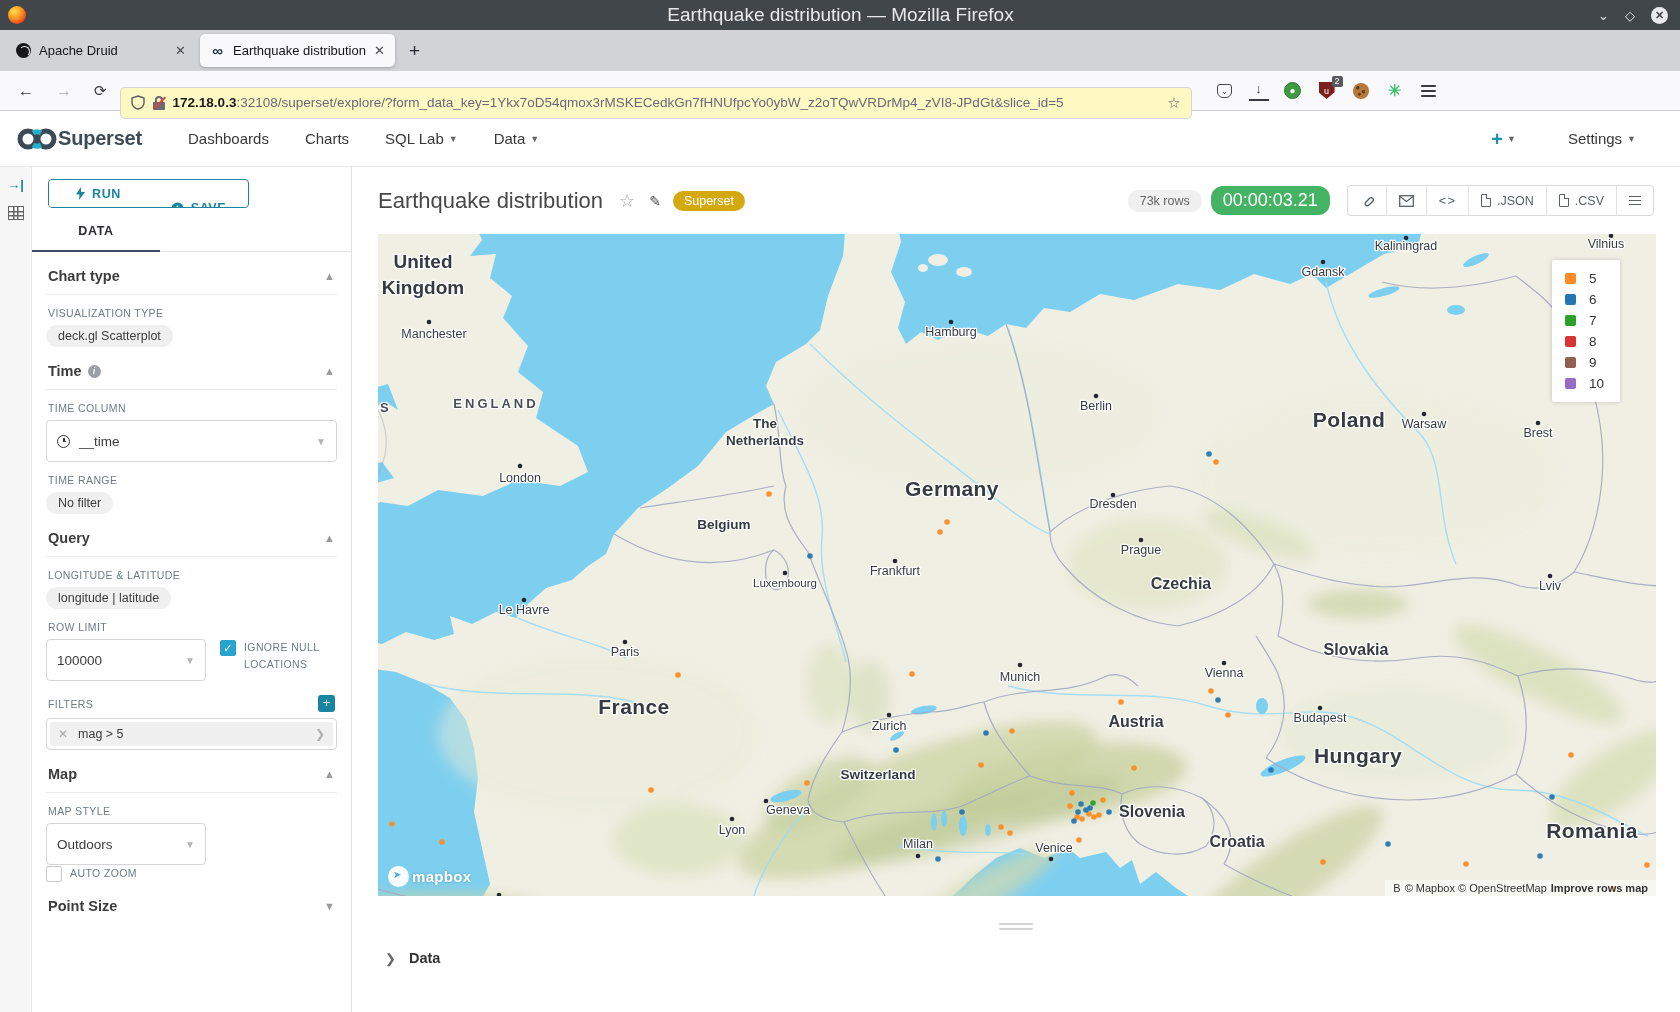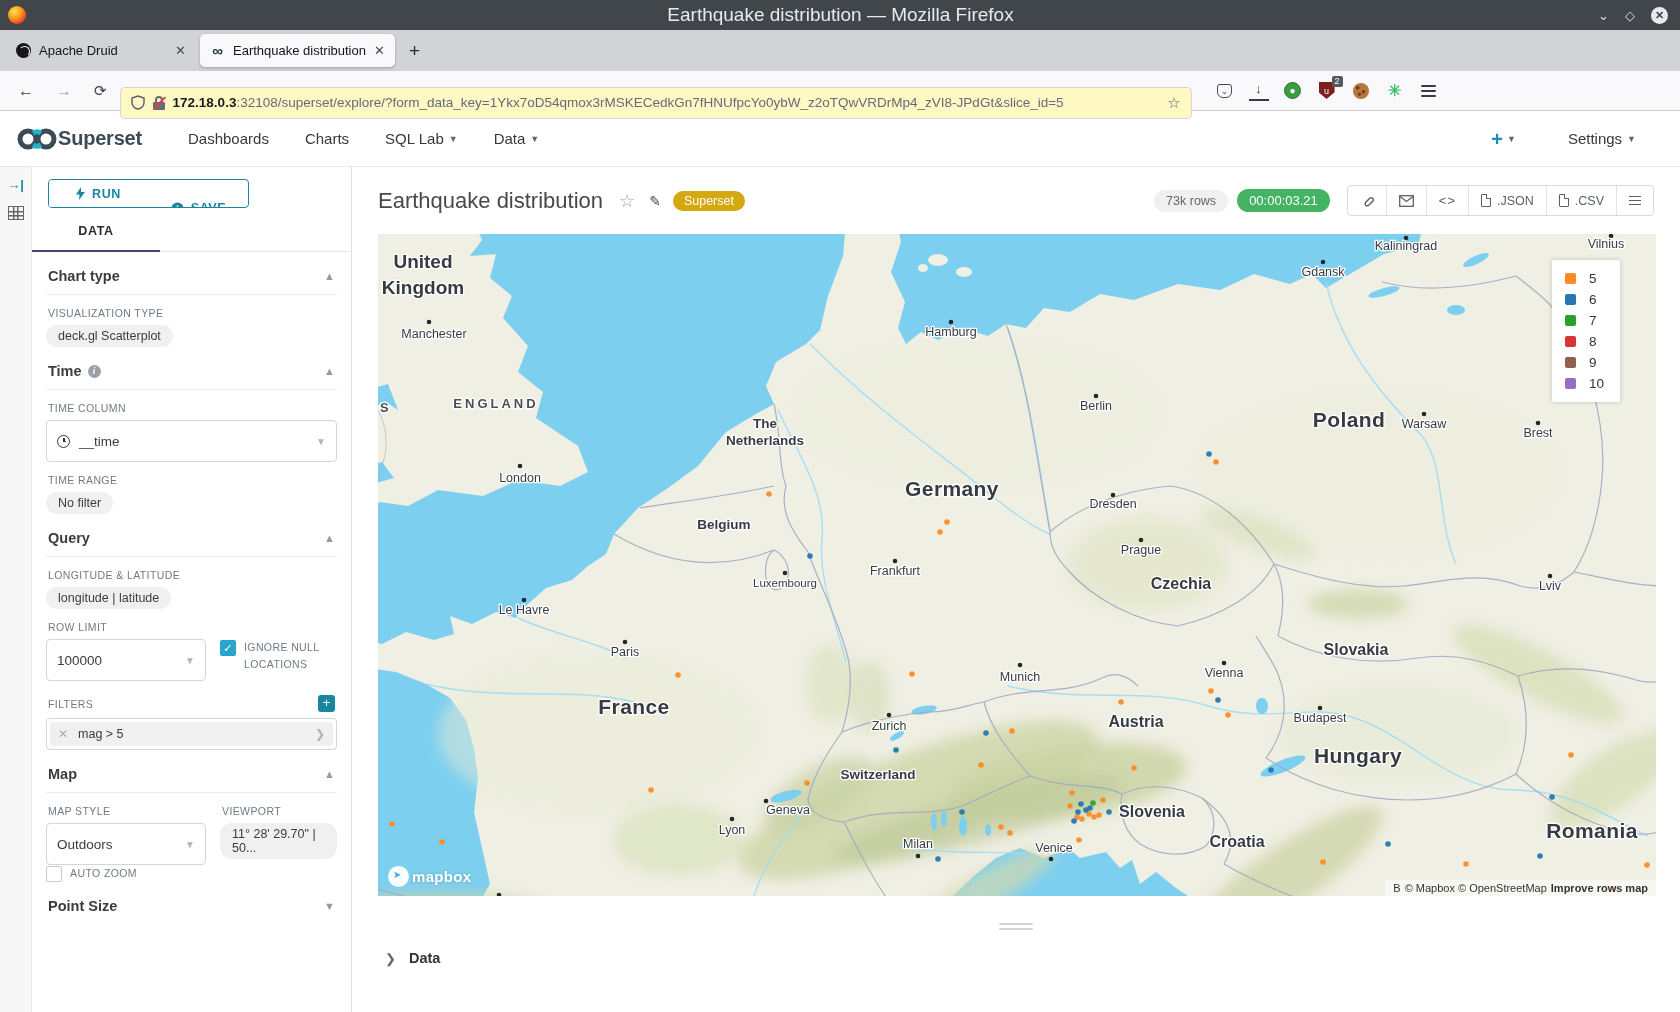--- a/index.html
+++ b/index.html
@@ -138,21 +138,21 @@
 
   
   .main { flex:1; position:relative; background:#fff; }
   .chart-header { height:67px; display:flex; align-items:center; padding:0 26px; }
   .chart-title { font-size:22px; color:#484848; }
   .hdr-star { color:#a8a8a8; font-size:18px; margin-left:16px; }
   .hdr-edit { color:#454545; font-size:14px; margin-left:14px; }
   .altered { background:#d4a910; color:#fff; font-size:12.5px; border-radius:11px; padding:3px 11px; margin-left:12px; }
   .hdr-right { margin-left:auto; display:flex; align-items:center; gap:9px; }
   .rows-pill { background:#f0f0f0; color:#666; font-size:12.5px; border-radius:12px; padding:4px 12px; }
-  .timer-pill { background:#44b364; color:#fff; font-size:13px; border-radius:12px; padding:4px 12px; }
+  .timer-pill { background:#44b364; color:#fff; font-size:18px; border-radius:12px; padding:4px 12px; }
   .btn-group { display:flex; border:1px solid #d9d9d9; border-radius:4px; height:31px; margin-left:8px; }
   .bg-item { display:flex; align-items:center; padding:0 12px; border-right:1px solid #e3e3e3;
     color:#596066; font-size:12.5px; gap:6px; }
   .bg-item:last-child { border-right:none; }
   .code-glyph { font-size:13px; letter-spacing:1px; color:#596066; }
   .file-ico { width:10px; height:13px; border:1.3px solid #596066; border-radius:1px; position:relative; }
   .file-ico::after { content:""; position:absolute; right:-1px; top:-1px; width:4px; height:4px; background:#fff;
     border-left:1.3px solid #596066; border-bottom:1.3px solid #596066; }
   .mini-hamb, .mini-hamb::before, .mini-hamb::after { width:12px; height:1.8px; background:#596066; }
   .mini-hamb { position:relative; } .mini-hamb::before, .mini-hamb::after { content:""; position:absolute; left:0; }
@@ -391,24 +391,20 @@
         <div class="col-l">
           <div class="ctl-label">MAP STYLE</div>
           <div class="selectbox">
             <span>Outdoors</span>
             <span class="chev">▼</span>
           </div>
           <div class="checkrow" style="">
             <span class="cb off"></span>
             <span>AUTO ZOOM</span>
           </div>
-        </div>
-        <div class="col-r">
-          <div class="ctl-label">VIEWPORT</div>
-          <span class="pill">11° 28' 29.70" | 50...</span>
         </div>
       </div>
     </div>
 
     <div class="sec">
       <div class="sec-head" style="border-bottom:none">
         <span>Point Size</span>
         <span class="chev">▼</span>
       </div>
     </div>

